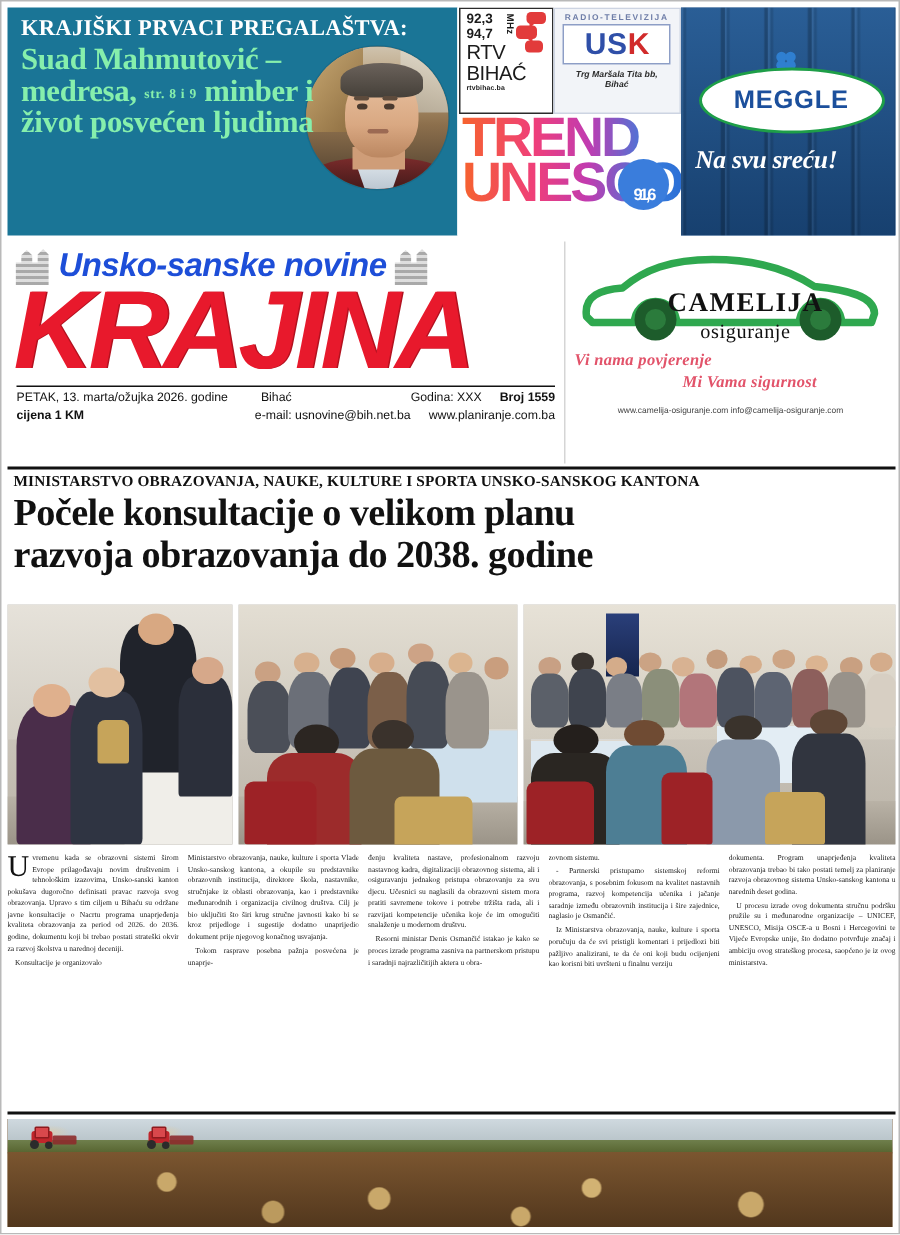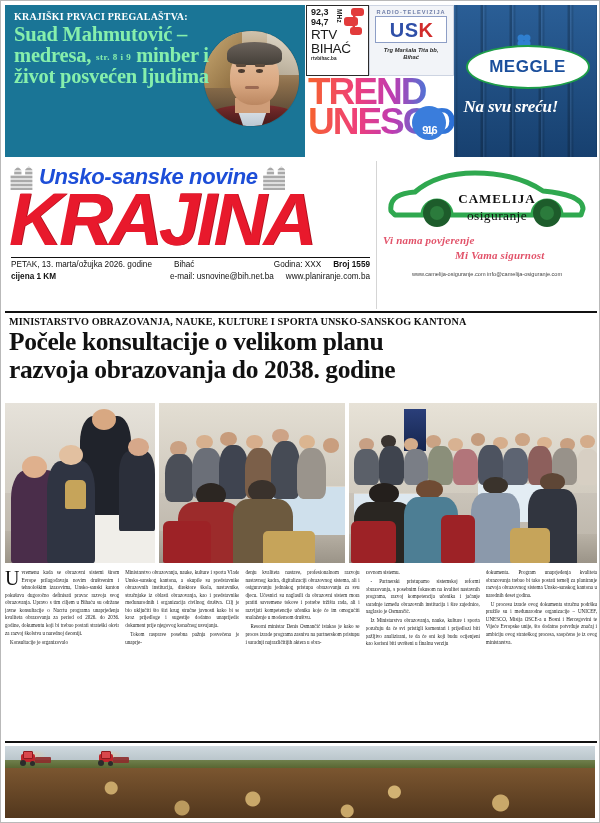--- a/index.html
+++ b/index.html
@@ -27,21 +27,21 @@
     position:relative;
     width:300px;height:152px;
     background:#1a7596;
     box-sizing:border-box;
     padding:6px 8px 0 9px;
     overflow:hidden;
   }
   .promo-kicker{
     font-family:"Liberation Serif", serif;
     font-weight:700;
-    font-size:10px;
+    font-size:15px;
     letter-spacing:.2px;
     color:#ffffff;
     white-space:nowrap;
   }
   .promo-head{
     margin-top:2px;
     font-family:"Liberation Serif", serif;
     font-weight:700;
     font-size:20.5px;
     line-height:1.03;
@@ -259,21 +259,21 @@
   .mast-right{
     width:220px;position:relative;background:#fff;
     border-left:1px solid #d5d5d5;
   }
   .cam-wrap{position:relative;width:220px;height:120px;}
   .cam-car{position:absolute;left:8px;top:6px;width:204px;height:62px;}
   .cam-title{
     position:absolute;left:60px;top:30px;width:120px;text-align:center;
     font-family:"Liberation Serif", serif;
   }
-  .cam-title .c1{display:block;font-weight:700;font-size:13px;letter-spacing:1px;color:#111;}
+  .cam-title .c1{display:block;font-weight:700;font-size:18px;letter-spacing:1px;color:#111;}
   .cam-title .c2{display:block;font-weight:400;font-size:13.5px;letter-spacing:.4px;color:#111;margin-top:1px;}
   .cam-s1,.cam-s2{
     position:absolute;
     font-family:"Liberation Serif", serif;font-style:italic;font-weight:700;
     font-size:11px;color:#e2536a;letter-spacing:.2px;text-align:center;
   }
   .cam-s1{left:6px;top:73px;}
   .cam-s2{left:78px;top:88px;}
   .cam-foot{
     position:absolute;left:0;bottom:4px;width:220px;text-align:center;

